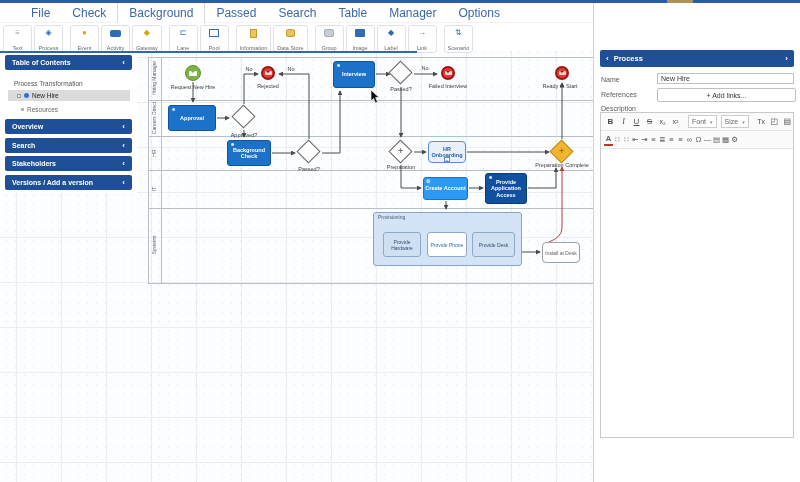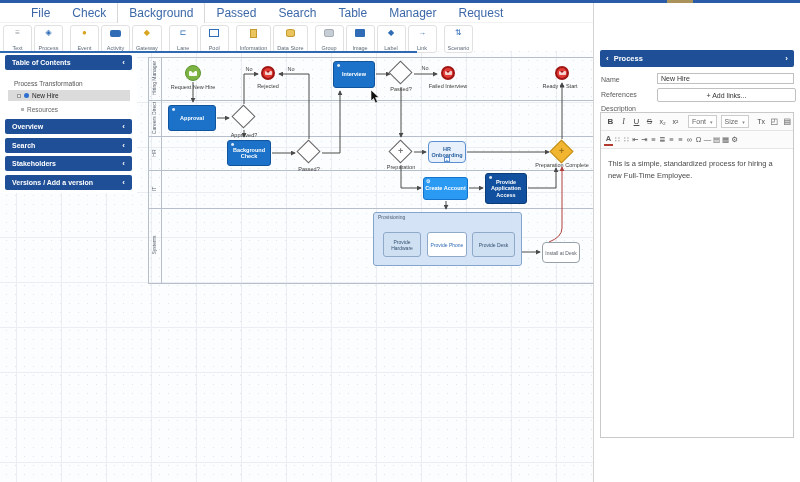--- a/index.html
+++ b/index.html
@@ -288,21 +288,21 @@
     </div>
 
   <div class="menubar">
     <span class="mitem">File</span>
     <span class="mitem">Check</span>
     <span class="mitem active">Background</span>
     <span class="mitem">Passed</span>
     <span class="mitem">Search</span>
     <span class="mitem">Table</span>
     <span class="mitem">Manager</span>
-    <span class="mitem">Request</span>
+    <span class="mitem">Options</span>
   </div>
 
   <div class="toolbar">
     <div class="tbtn">
       <span class="ticon ic-gray">≡</span>
       <span class="tlabel">Text</span>
     </div>
     <div class="tbtn">
       <span class="ticon ic-blue">◈</span>
       <span class="tlabel">Process</span>
@@ -445,17 +445,16 @@
           <span class="ei">≣</span>
           <span class="ei">≡</span>
           <span class="ei">≡</span>
           <span class="ei">∞</span>
           <span class="ei">Ω</span>
           <span class="ei">—</span>
           <span class="ei">▤</span>
           <span class="ei">▦</span>
           <span class="ei">⚙</span>
         </div>
-      <div class="econtent">This is a simple, standardized process for hiring a new Full-Time Employee.</div>
     </div>
   </div>
 
 </div>
 
 </body></html>

